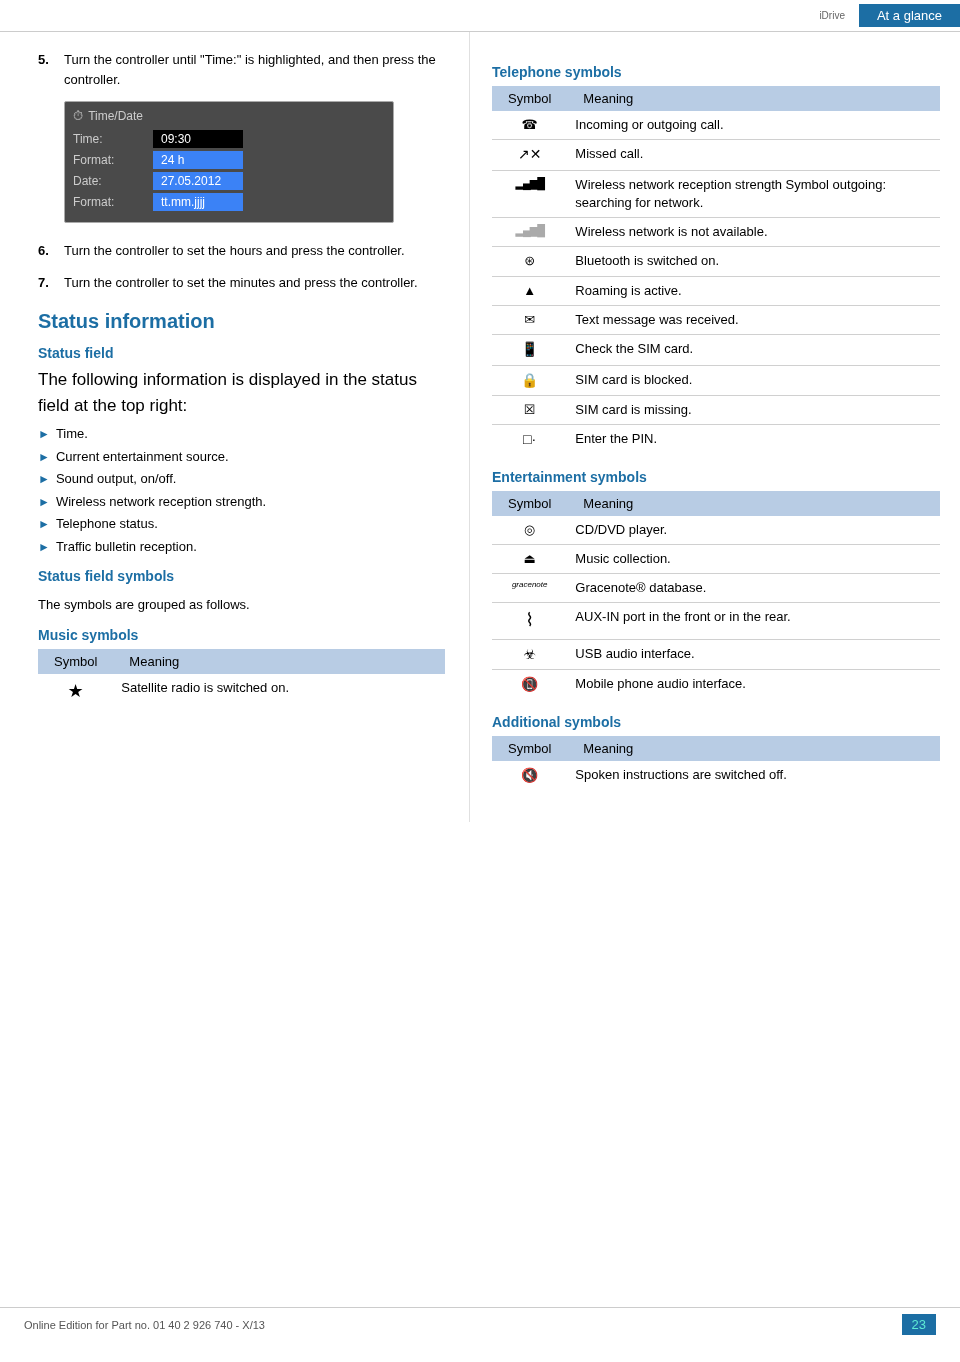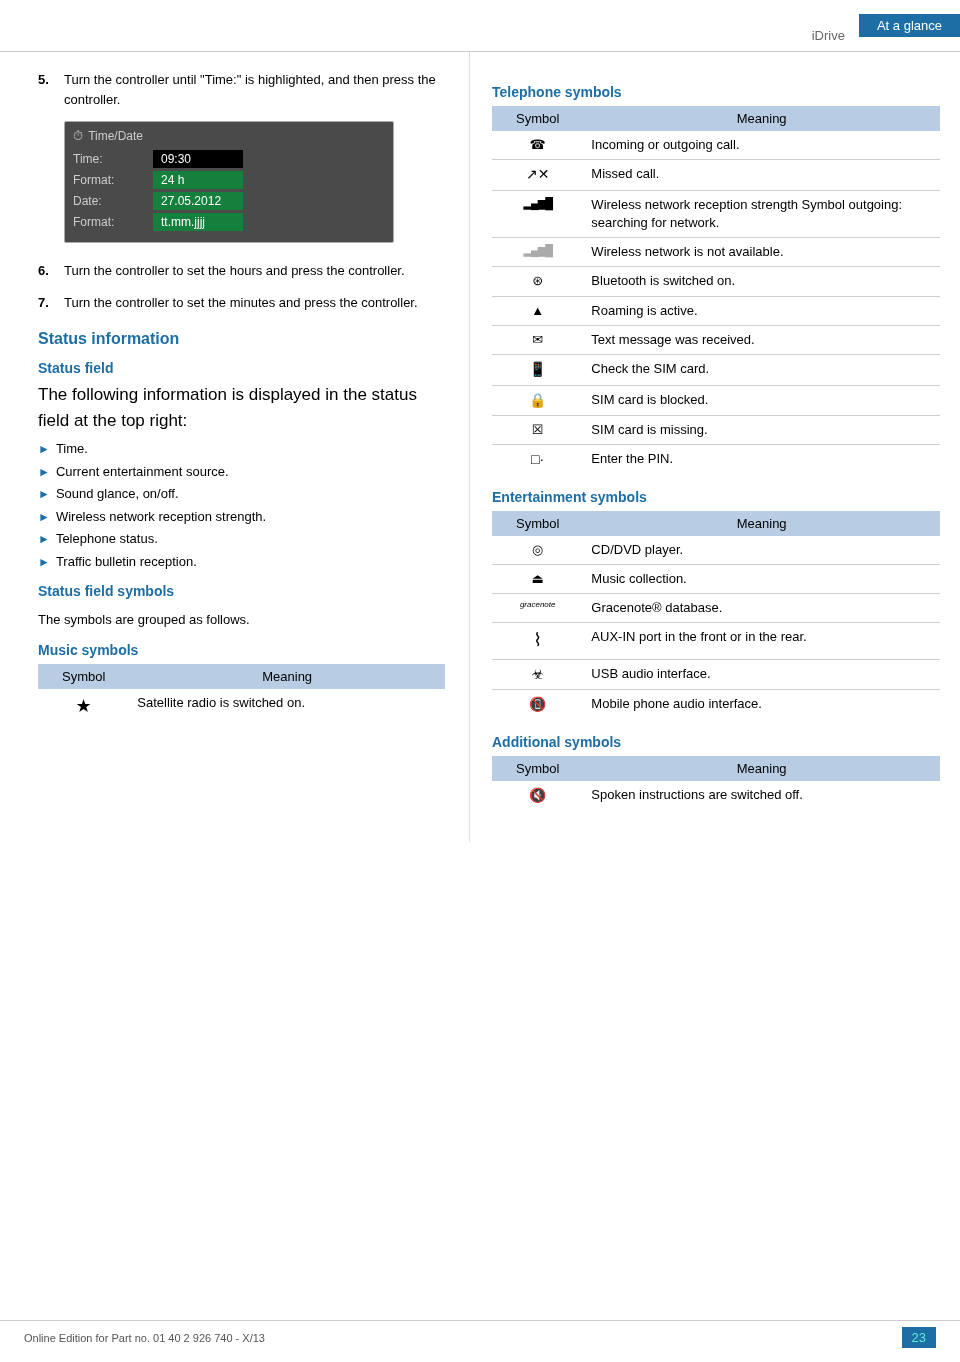--- a/index.html
+++ b/index.html
@@ -17,23 +17,22 @@
     .header {
       display: flex;
       justify-content: flex-end;
       align-items: center;
       border-bottom: 1px solid #ccc;
       padding: 4px 0;
       margin-bottom: 0;
     }
     .header-idrive {
       color: #666;
-      font-size: 13px;
+      font-size: 10px;
       padding: 4px 14px;
-      margin-top: 20px;
     }
     .header-at-glance {
       background: #1c6ea4;
       color: #fff;
       font-size: 13px;
       padding: 4px 18px;
     }
 
     
     .main-content {
@@ -88,34 +87,34 @@
       display: flex;
       align-items: center;
       margin-bottom: 3px;
     }
     .widget-label {
       color: #ccc;
       font-size: 12px;
       width: 80px;
     }
     .widget-value {
-      background: #15803d;
+      background: #3b82f6;
       color: #fff;
       font-size: 12px;
       padding: 2px 8px;
       min-width: 90px;
     }
     .widget-value.highlighted {
       background: #000000;
     }
 
     
     .section-heading {
       color: #1c6ea4;
-      font-size: 16px;
+      font-size: 20px;
       font-weight: bold;
       margin: 18px 0 8px 0;
     }
     .subsection-heading {
       color: #1c6ea4;
       font-size: 14px;
       font-weight: bold;
       margin: 12px 0 6px 0;
     }
 
@@ -140,23 +139,23 @@
 
     
     .symbol-table {
       width: 100%;
       border-collapse: collapse;
       margin-bottom: 14px;
       font-size: 13px;
     }
     .symbol-table thead tr th {
       background: #b8cce4;
-      padding: 5px 24px;
+      padding: 5px 16px;
       font-weight: normal;
-      text-align: center;
+      text-align: left;
       font-size: 13px;
     }
     .symbol-table tbody tr {
       border-bottom: 1px solid #d0d0d0;
     }
     .symbol-table tbody tr td {
       padding: 5px 8px;
       vertical-align: top;
       font-size: 13px;
       line-height: 1.4;
@@ -180,21 +179,21 @@
 
     
     .footer {
       position: absolute;
       bottom: 10px;
       left: 0;
       right: 0;
       display: flex;
       justify-content: space-between;
       align-items: center;
-      padding: 4px 24px;
+      padding: 17px 24px;
       font-size: 11px;
       color: #555;
       border-top: 1px solid #ccc;
       padding-top: 6px;
     }
     .footer-page {
       background: #1c6ea4;
       color: #5eead4;
       padding: 3px 10px;
       font-size: 13px;
@@ -259,21 +258,21 @@
       <li>
           <span class="bullet-arrow">►</span>
           <span>Time.</span>
         </li>
       <li>
           <span class="bullet-arrow">►</span>
           <span>Current entertainment source.</span>
         </li>
       <li>
           <span class="bullet-arrow">►</span>
-          <span>Sound glance, on/off.</span>
+          <span>Sound output, on/off.</span>
         </li>
       <li>
           <span class="bullet-arrow">►</span>
           <span>Wireless network reception strength.</span>
         </li>
       <li>
           <span class="bullet-arrow">►</span>
           <span>Telephone status.</span>
         </li>
       <li>

